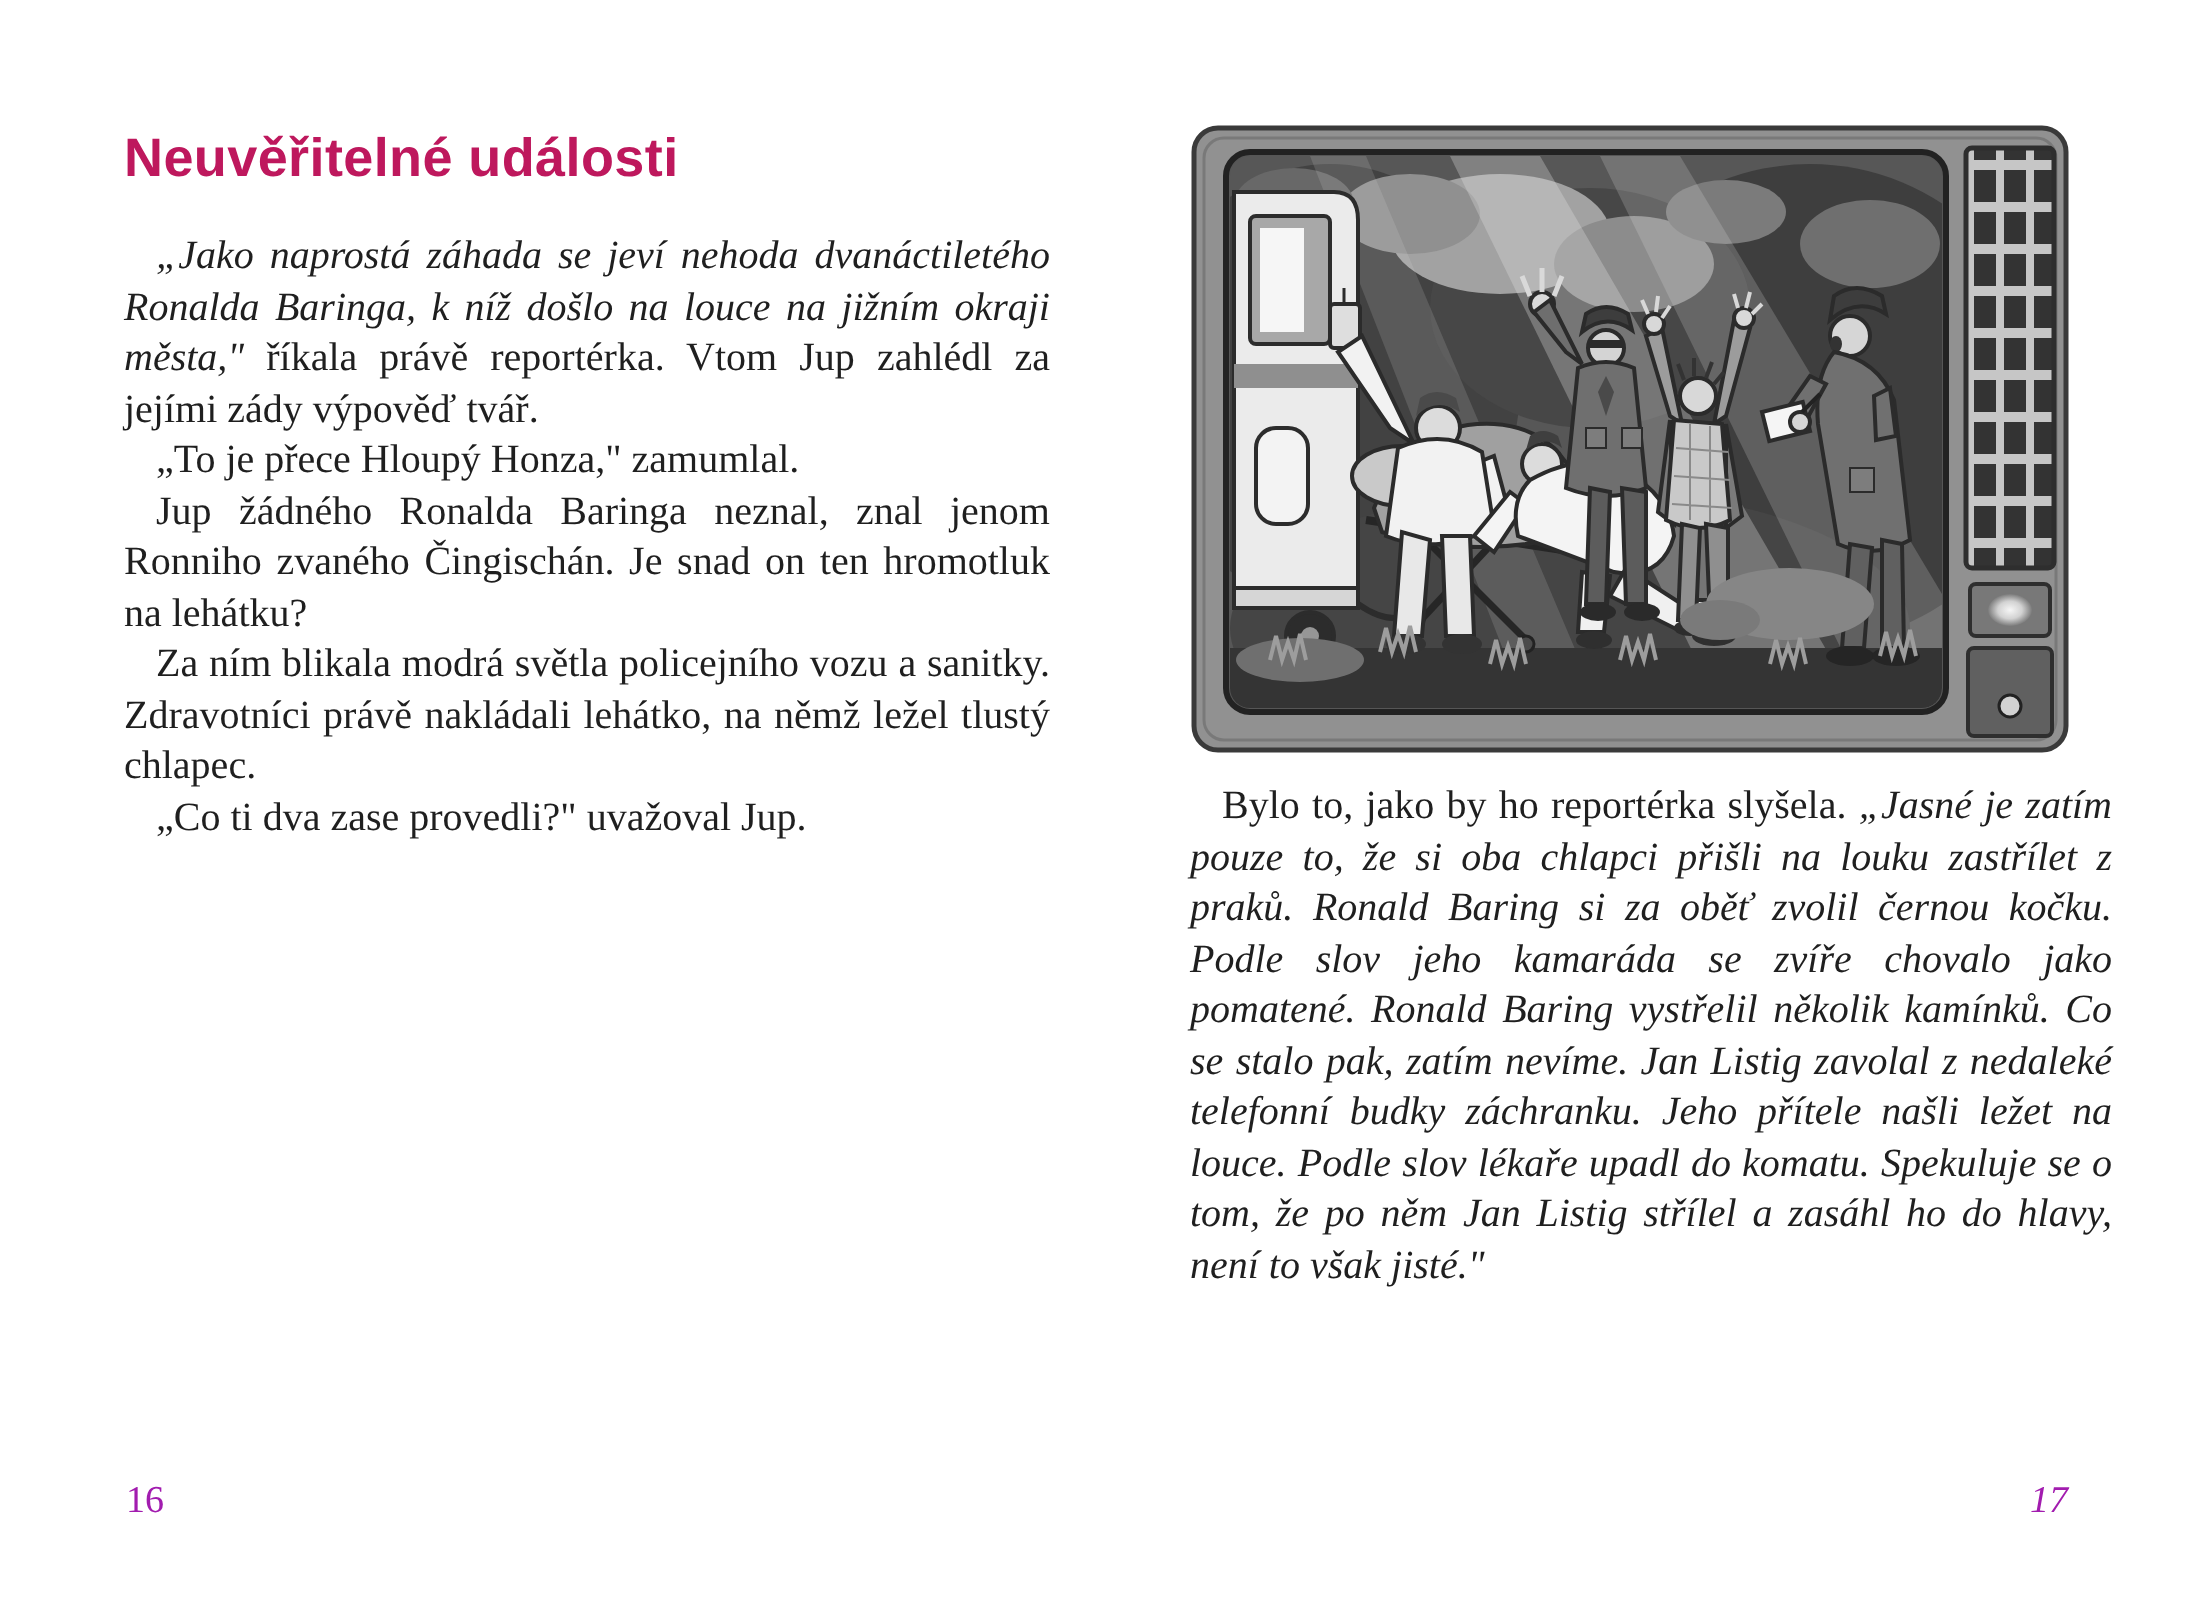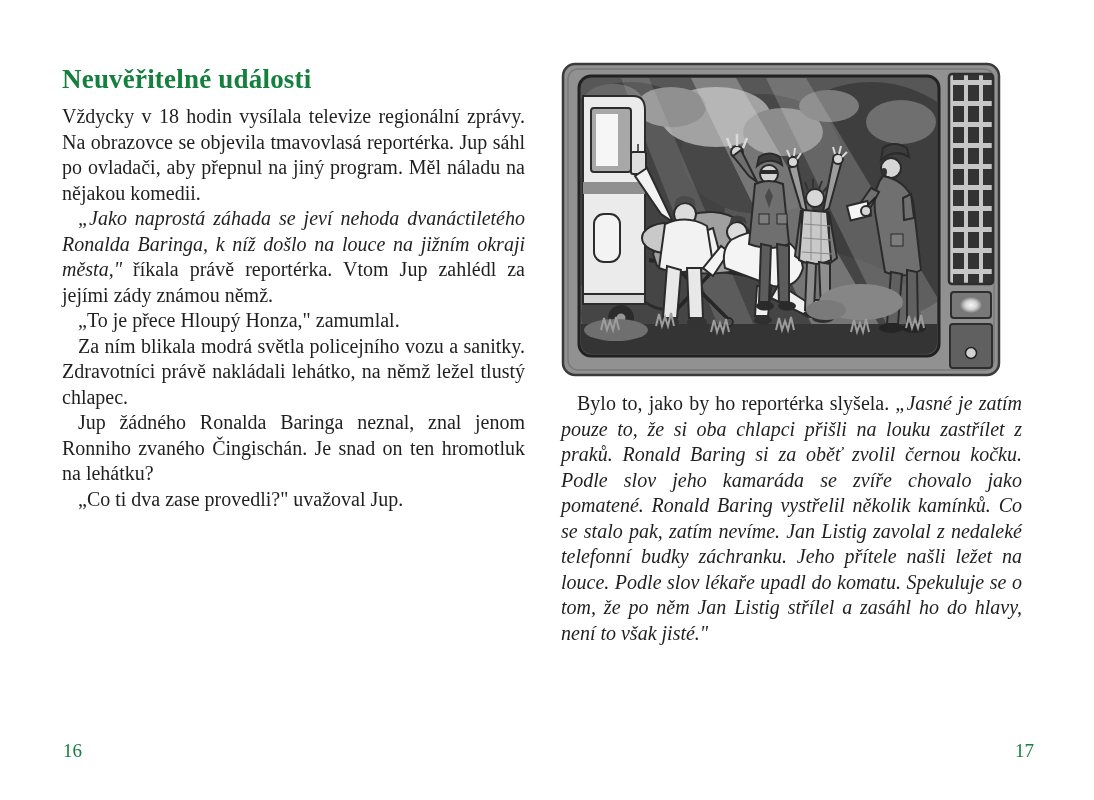--- a/index.html
+++ b/index.html
@@ -2,49 +2,48 @@
 <html lang="cs"><head>
 <meta charset="utf-8">
 <style>
   html, body { margin:0; padding:0; }
   body {
     width:1094px; height:800px; background:#ffffff; position:relative;
     font-family:"Liberation Serif", serif; color:#1f1f1f; overflow:hidden;
   }
   .page { position:absolute; top:62px; }
   .page-left  { left:62px;  width:463px; }
-  .page-right { left:561px; width:461px; }
+  .page-right { left:595px; width:461px; }
   .heading {
-    font-family:Liberation Serif, serif; font-weight:bold;
+    font-family:Liberation Sans, sans-serif; font-weight:bold;
     font-size:27px; line-height:34px; letter-spacing:0.2px;
-    margin:0 0 8px 0; color:#15803d;
+    margin:0 0 20px 0; color:#be185d;
   }
   .body-text p {
     margin:0; text-align:justify; font-size:20px; line-height:25.5px;
     hyphens:auto; -webkit-hyphens:auto;
   }
   .body-text p.indent { text-indent:16px; }
   .italic { font-style:italic; }
-  .page-number { position:absolute; top:740px; font-size:19px; color:#15803d; }
+  .page-number { position:absolute; top:740px; font-size:19px; color:#a21caf; }
   #pn-left  { left:63px; }
-  #pn-right { left:1015px; }
+  #pn-right { left:1015px;font-style:italic; }
   figure.illustration { margin:0 0 14px 0; }
   svg { display:block; }
 </style>
 </head>
 <body>
 
 <div class="page page-left">
   <h1 class="heading">Neuvěřitelné události</h1>
   <div class="body-text">
-      <p><span>Vždycky v 18 hodin vysílala televize regionální zprávy. Na obrazovce se objevila tmavovlasá reportérka. Jup sáhl po ovladači, aby přepnul na jiný program. Měl náladu na nějakou komedii.</span></p>
-      <p class="indent"><span class="italic">„Jako naprostá záhada se jeví nehoda dvanáctiletého Ronalda Baringa, k níž došlo na louce na jižním okraji města," </span><span>říkala právě reportérka. Vtom Jup zahlédl za jejími zády známou němž.</span></p>
+      <p class="indent"><span class="italic">„Jako naprostá záhada se jeví nehoda dvanáctiletého Ronalda Baringa, k níž došlo na louce na jižním okraji města," </span><span>říkala právě reportérka. Vtom Jup zahlédl za jejími zády výpověď tvář.</span></p>
       <p class="indent"><span>„To je přece Hloupý Honza," zamumlal.</span></p>
+      <p class="indent"><span>Jup žádného Ronalda Baringa neznal, znal jenom Ronniho zvaného Čingischán. Je snad on ten hromotluk na lehátku?</span></p>
       <p class="indent"><span>Za ním blikala modrá světla policejního vozu a sanitky. Zdravotníci právě nakládali lehátko, na němž ležel tlustý chlapec.</span></p>
-      <p class="indent"><span>Jup žádného Ronalda Baringa neznal, znal jenom Ronniho zvaného Čingischán. Je snad on ten hromotluk na lehátku?</span></p>
       <p class="indent"><span>„Co ti dva zase provedli?" uvažoval Jup.</span></p>
     </div>
 </div>
 <div class="page-number" id="pn-left">16</div>
 
 <div class="page page-right">
   <figure class="illustration">
     <svg width="440" height="315" viewBox="0 0 440 315">
       <defs>
         <clipPath id="screenClip">

